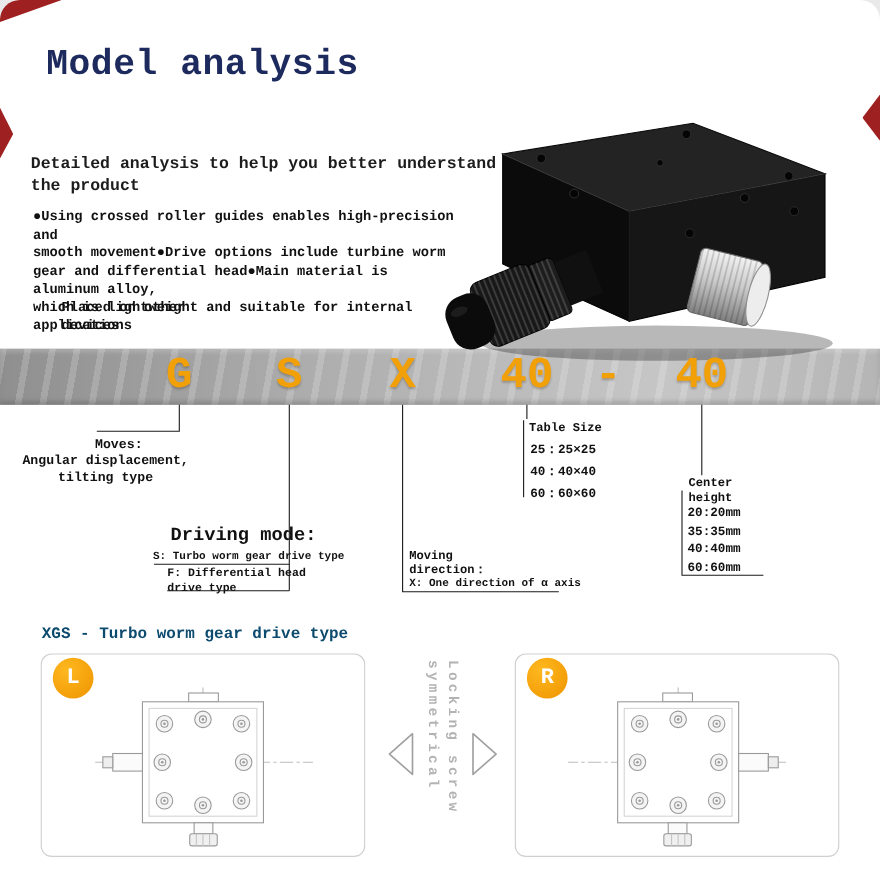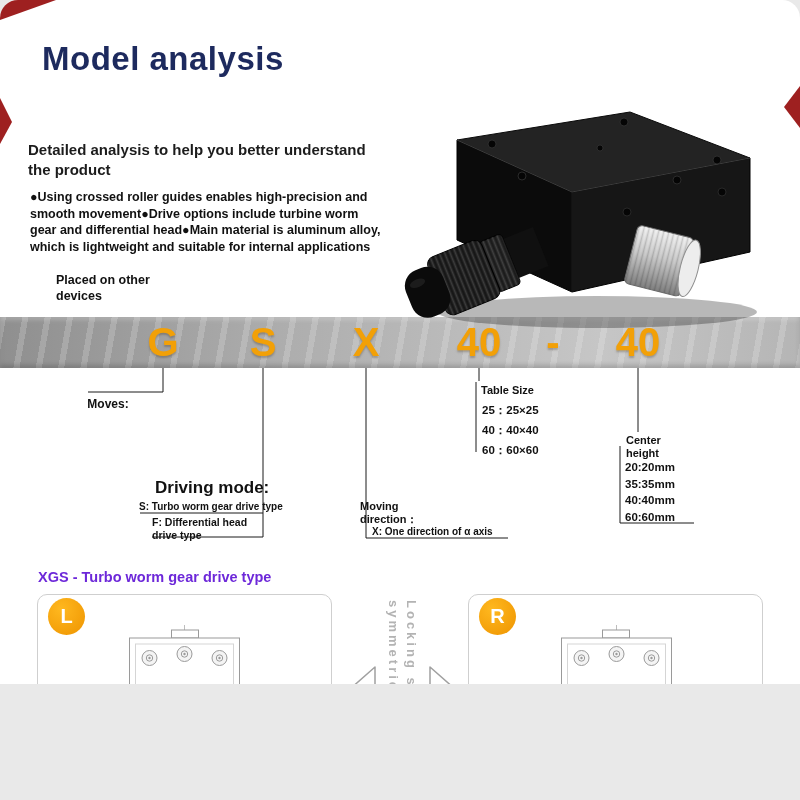--- a/index.html
+++ b/index.html
@@ -1,17 +1,17 @@
 <!DOCTYPE html>
 <html><head>
 <meta charset="utf-8">
 <style>
   html,body{margin:0;padding:0;background:#e9e9e9;}
-  .page{position:relative;width:800px;height:684px;background:#fff;border-radius:18px 18px 0 0;
-        overflow:hidden;font-family:Liberation Sans, sans-serif;color:#111;}
+  .page{position:relative;width:800px;height:800px;background:#fff;border-radius:18px 18px 0 0;
+        overflow:hidden;font-family:Liberation Mono, monospace;color:#111;}
   .pre{white-space:pre-line;}
   .abs{position:absolute;}
 
   
   .decor{position:absolute;background:#9e2020;}
   .decor-1{left:0;top:0;width:56px;height:20px;clip-path:polygon(0 0,100% 0,0 100%);}
   .decor-2{left:0;top:98px;width:12px;height:46px;clip-path:polygon(0 0,100% 52%,0 100%);}
   .decor-3{right:0;top:86px;width:16px;height:42px;clip-path:polygon(100% 0,100% 100%,0 50%);}
 
   .title{left:42px;top:40px;font-size:33px;font-weight:800;color:#1d2a5e;letter-spacing:.5px;}
@@ -32,29 +32,29 @@
   .product-svg{left:372px;top:100px;z-index:3;}
 
   .lines-svg{left:0;top:0;z-index:5;pointer-events:none;}
 
   
   .moves-title{left:30px;top:397px;width:156px;text-align:center;font-size:12px;font-weight:700;}
   .moves-body{left:18px;top:412px;width:156px;text-align:center;font-size:12px;font-weight:700;line-height:15px;}
   .driving-title{left:155px;top:478px;font-size:17px;font-weight:700;}
   .driving-s{left:139px;top:501px;font-size:10px;font-weight:700;}
   .driving-f{left:152px;top:516px;font-size:10.5px;font-weight:700;line-height:13px;}
-  .moving-title{left:360px;top:500px;font-size:11px;font-weight:700;line-height:13px;}
+  .moving-title{left:372px;top:500px;font-size:11px;font-weight:700;line-height:13px;}
   .moving-x{left:372px;top:526px;font-size:10px;font-weight:700;}
   .moving-y{left:311px;top:543px;font-size:15.5px;font-weight:800;letter-spacing:.3px;}
   .tsize-title{left:481px;top:384px;font-size:11px;font-weight:700;}
   .tsize-rows{left:482px;top:400px;font-size:11.5px;font-weight:700;line-height:20px;}
   .cheight-title{left:626px;top:434px;font-size:11px;font-weight:700;line-height:13px;}
   .cheight-rows{left:625px;top:459px;font-size:11.5px;font-weight:700;line-height:16.5px;}
 
-  .section-heading{left:38px;top:569px;font-size:14.5px;font-weight:700;color:#6d28d9;}
+  .section-heading{left:38px;top:569px;font-size:14.5px;font-weight:700;color:#0c4a6e;}
 
   .panel{position:absolute;top:594px;width:293px;height:183px;background:#fff;
          border:1px solid #cfcfcf;border-radius:10px;}
   .panel-left{left:37px;}
   .panel-right{left:468px;}
   .badge{position:absolute;left:10px;top:3px;width:37px;height:37px;border-radius:50%;
          background:radial-gradient(circle at 35% 30%, #ffb81f, #ee9400);color:#fff;
          font-size:20px;font-weight:800;display:flex;align-items:center;justify-content:center;}
   .drawing{position:absolute;left:50%;top:55%;transform:translate(-50%,-50%);}
   .drawing.mirror{transform:translate(-50%,-50%) scaleX(-1);}
@@ -150,20 +150,22 @@
         <path d="M152,537 H263"></path>
       <path d="M366,368 V538 H508"></path>
       <path d="M479,368 V381"></path>
         <path d="M476,382 V452"></path>
       <path d="M638,368 V432"></path>
         <path d="M620,446 V523 H694"></path>
     </g>
   </svg>
 
   <div class="abs moves-title">Moves:</div>
+  <div class="abs moves-body pre">Angular displacement,
+tilting type</div>
 
   <div class="abs driving-title">Driving mode:</div>
   <div class="abs driving-s">S: Turbo worm gear drive type</div>
   <div class="abs driving-f pre">F: Differential head
 drive type</div>
 
   <div class="abs moving-title pre">Moving
 direction：</div>
   <div class="abs moving-x">X: One direction of α axis</div>
 

